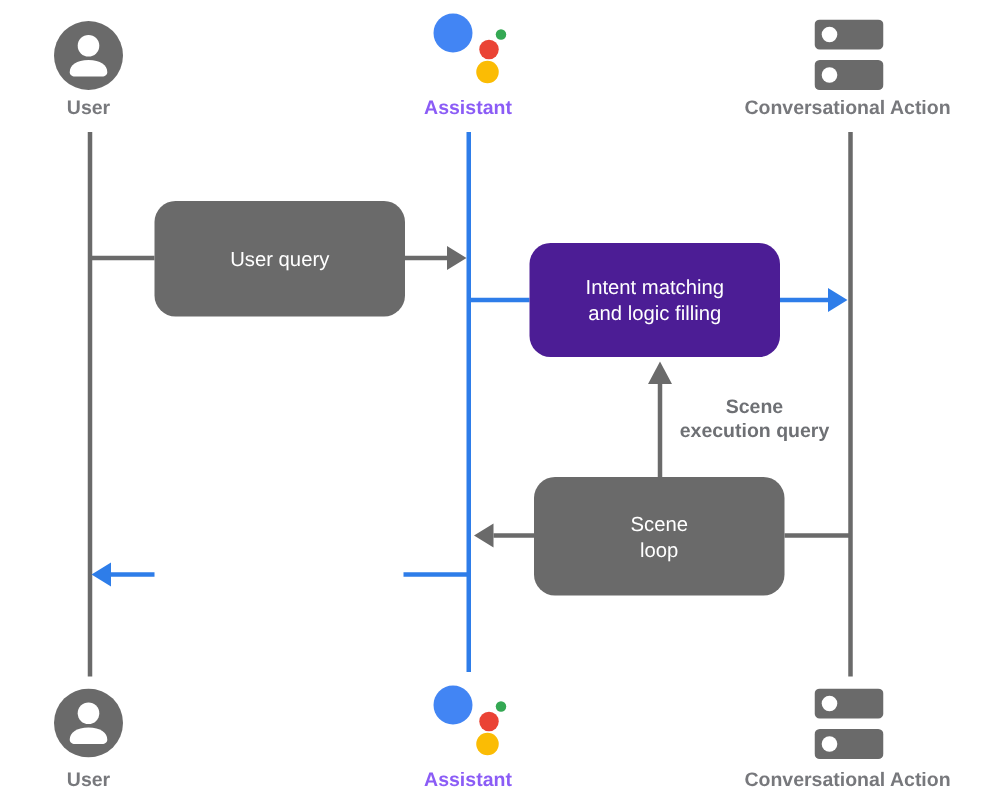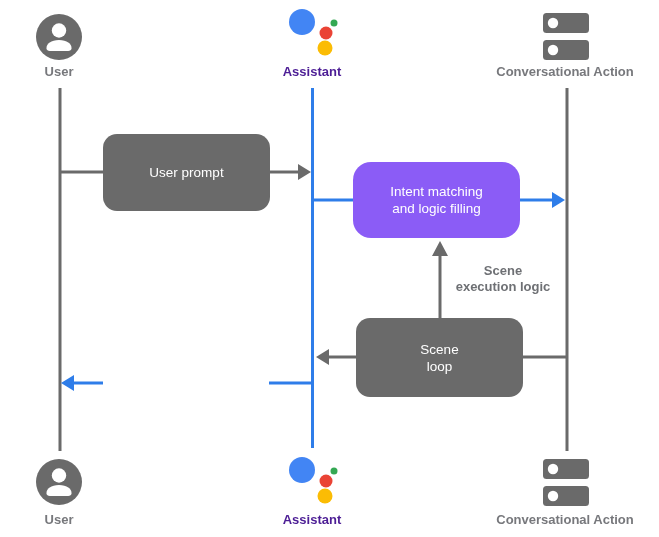--- a/index.html
+++ b/index.html
@@ -14,35 +14,35 @@
   .layer { position: absolute; left: 0; top: 0; }
   .actor-icon { position: absolute; }
   .actor-label {
     position: absolute;
     transform: translateX(-50%);
     font-size: 13px;
     font-weight: bold;
     color: #77787c;
     white-space: nowrap;
   }
-  .actor-label.lighter { color: #4c1d95; }
+  .actor-label.lighter { color: #8b5cf6; }
   .node {
     position: absolute;
     border-radius: 14px;
     color: #ffffff;
     font-size: 13.5px;
     line-height: 17px;
     display: flex;
     flex-direction: column;
     align-items: center;
     justify-content: center;
     text-align: center;
   }
   .node.gray { background: #6a6a6a; }
-  .node.blue { background: #8b5cf6; border-radius: 18px; }
+  .node.blue { background: #4c1d95; }
   .loop-label {
     position: absolute;
     transform: translateX(-50%);
     text-align: center;
     font-size: 13px;
     font-weight: bold;
     line-height: 16px;
     color: #6e7074;
     white-space: nowrap;
   }
@@ -99,37 +99,37 @@
 
   <svg class="actor-icon" style="left:543px; top:13px;" width="46" height="47" viewBox="0 0 46 47">
     <rect x="0" y="0" width="46" height="20" rx="3.5" fill="#6a6a6a"></rect>
     <rect x="0" y="27" width="46" height="20" rx="3.5" fill="#6a6a6a"></rect>
     <circle cx="10" cy="10" r="5.2" fill="#ffffff"></circle>
     <circle cx="10" cy="37" r="5.2" fill="#ffffff"></circle>
   </svg>
   <div class="actor-label" style="left:565px; top:64px;">Conversational Action</div>
 
   <div class="node gray" style="left:103px; top:134px; width:167px; height:77px;">
-    <span>User prompt</span>
+    <span>User query</span>
   </div>
 
   <div class="node blue" style="left:353px; top:162px; width:167px; height:76px;">
     <span>Intent matching</span>
     <span>and logic filling</span>
   </div>
 
   <div class="node gray" style="left:356px; top:318px; width:167px; height:79px;">
     <span>Scene</span>
     <span>loop</span>
   </div>
 
 
   <div class="loop-label" style="left:503px; top:263px;">
     <div>Scene</div>
-    <div>execution logic</div>
+    <div>execution query</div>
   </div>
 
   <svg class="actor-icon" style="left:36px; top:459px;" width="46" height="46" viewBox="0 0 46 46">
     <circle cx="23" cy="23" r="23" fill="#6a6a6a"></circle>
     <circle cx="23" cy="16.5" r="7.2" fill="#ffffff"></circle>
     <path d="M23 26 C 15 26 10.5 29.8 10.5 33.8 L 10.5 34.2 C 10.5 35.9 12 37 13.8 37 L 32.2 37 C 34 37 35.5 35.9 35.5 34.2 L 35.5 33.8 C 35.5 29.8 31 26 23 26 Z" fill="#ffffff"></path>
   </svg>
   <div class="actor-label" style="left:59px; top:512px;">User</div>
 
   <svg class="actor-icon" style="left:288px; top:455px;" width="50" height="52" viewBox="0 0 50 52">

